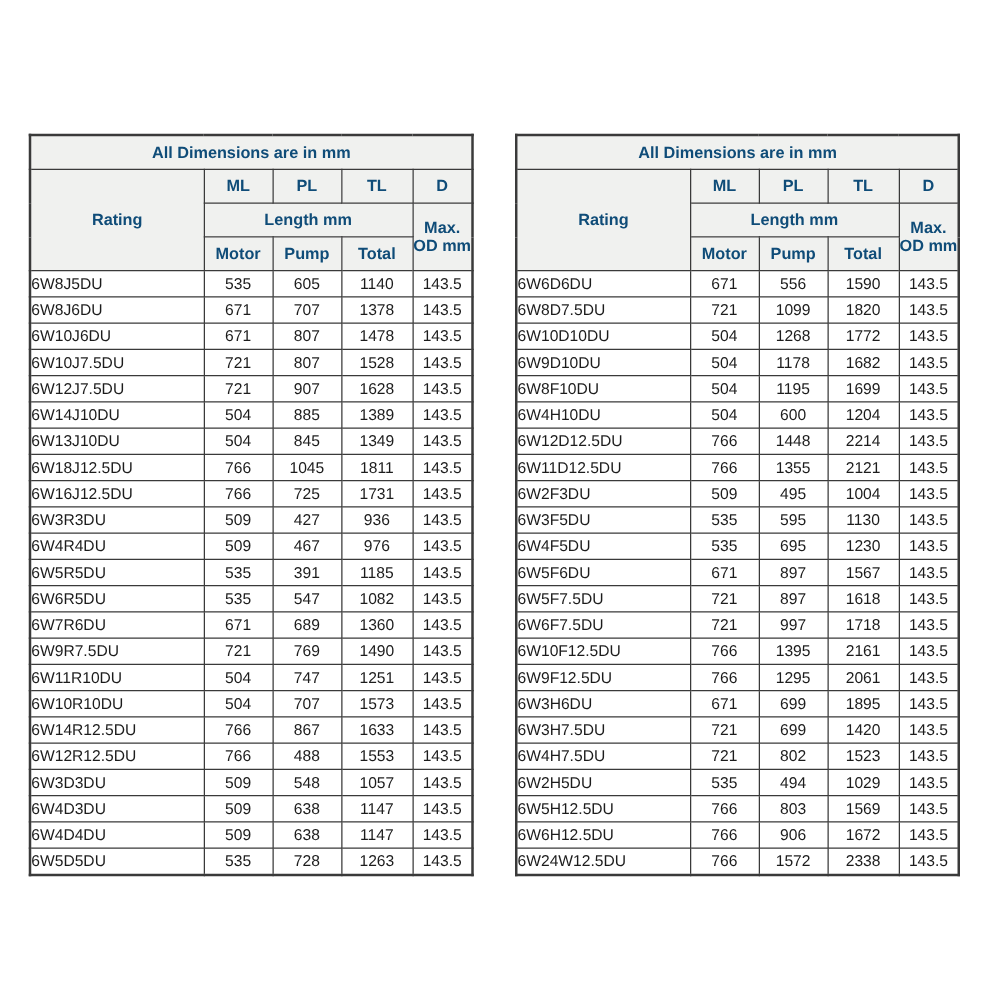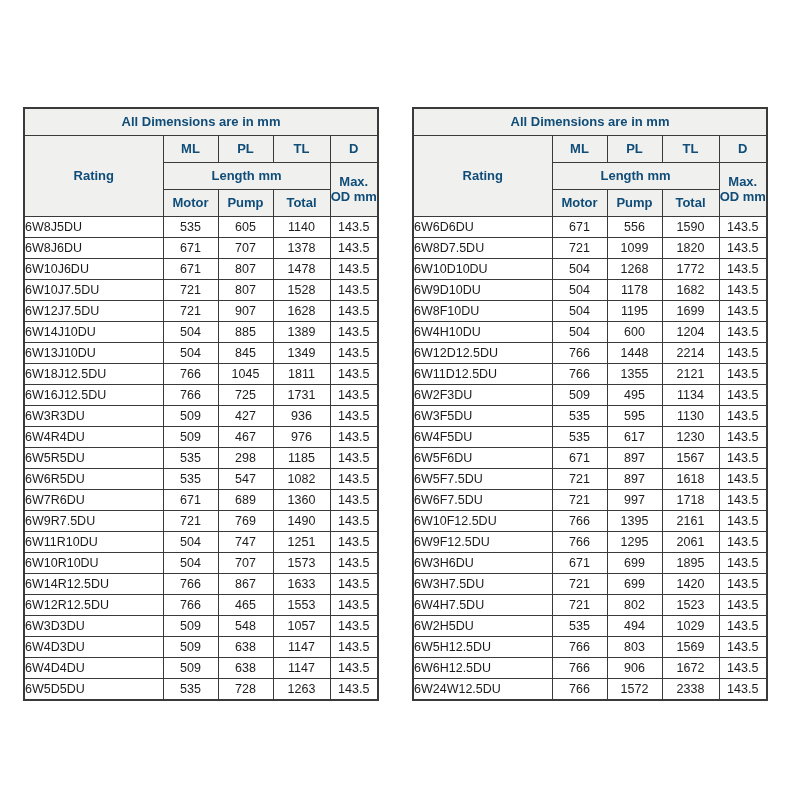--- a/index.html
+++ b/index.html
@@ -174,21 +174,21 @@
           <tr>
             <td class="rating-cell">6W4R4DU</td>
             <td class="num-cell">509</td>
             <td class="num-cell">467</td>
             <td class="num-cell">976</td>
             <td class="num-cell">143.5</td>
           </tr>
           <tr>
             <td class="rating-cell">6W5R5DU</td>
             <td class="num-cell">535</td>
-            <td class="num-cell">298</td>
+            <td class="num-cell">391</td>
             <td class="num-cell">1185</td>
             <td class="num-cell">143.5</td>
           </tr>
           <tr>
             <td class="rating-cell">6W6R5DU</td>
             <td class="num-cell">535</td>
             <td class="num-cell">547</td>
             <td class="num-cell">1082</td>
             <td class="num-cell">143.5</td>
           </tr>
@@ -223,21 +223,21 @@
           <tr>
             <td class="rating-cell">6W14R12.5DU</td>
             <td class="num-cell">766</td>
             <td class="num-cell">867</td>
             <td class="num-cell">1633</td>
             <td class="num-cell">143.5</td>
           </tr>
           <tr>
             <td class="rating-cell">6W12R12.5DU</td>
             <td class="num-cell">766</td>
-            <td class="num-cell">465</td>
+            <td class="num-cell">488</td>
             <td class="num-cell">1553</td>
             <td class="num-cell">143.5</td>
           </tr>
           <tr>
             <td class="rating-cell">6W3D3DU</td>
             <td class="num-cell">509</td>
             <td class="num-cell">548</td>
             <td class="num-cell">1057</td>
             <td class="num-cell">143.5</td>
           </tr>
@@ -348,34 +348,34 @@
             <td class="rating-cell">6W11D12.5DU</td>
             <td class="num-cell">766</td>
             <td class="num-cell">1355</td>
             <td class="num-cell">2121</td>
             <td class="num-cell">143.5</td>
           </tr>
           <tr>
             <td class="rating-cell">6W2F3DU</td>
             <td class="num-cell">509</td>
             <td class="num-cell">495</td>
-            <td class="num-cell">1134</td>
+            <td class="num-cell">1004</td>
             <td class="num-cell">143.5</td>
           </tr>
           <tr>
             <td class="rating-cell">6W3F5DU</td>
             <td class="num-cell">535</td>
             <td class="num-cell">595</td>
             <td class="num-cell">1130</td>
             <td class="num-cell">143.5</td>
           </tr>
           <tr>
             <td class="rating-cell">6W4F5DU</td>
             <td class="num-cell">535</td>
-            <td class="num-cell">617</td>
+            <td class="num-cell">695</td>
             <td class="num-cell">1230</td>
             <td class="num-cell">143.5</td>
           </tr>
           <tr>
             <td class="rating-cell">6W5F6DU</td>
             <td class="num-cell">671</td>
             <td class="num-cell">897</td>
             <td class="num-cell">1567</td>
             <td class="num-cell">143.5</td>
           </tr>

